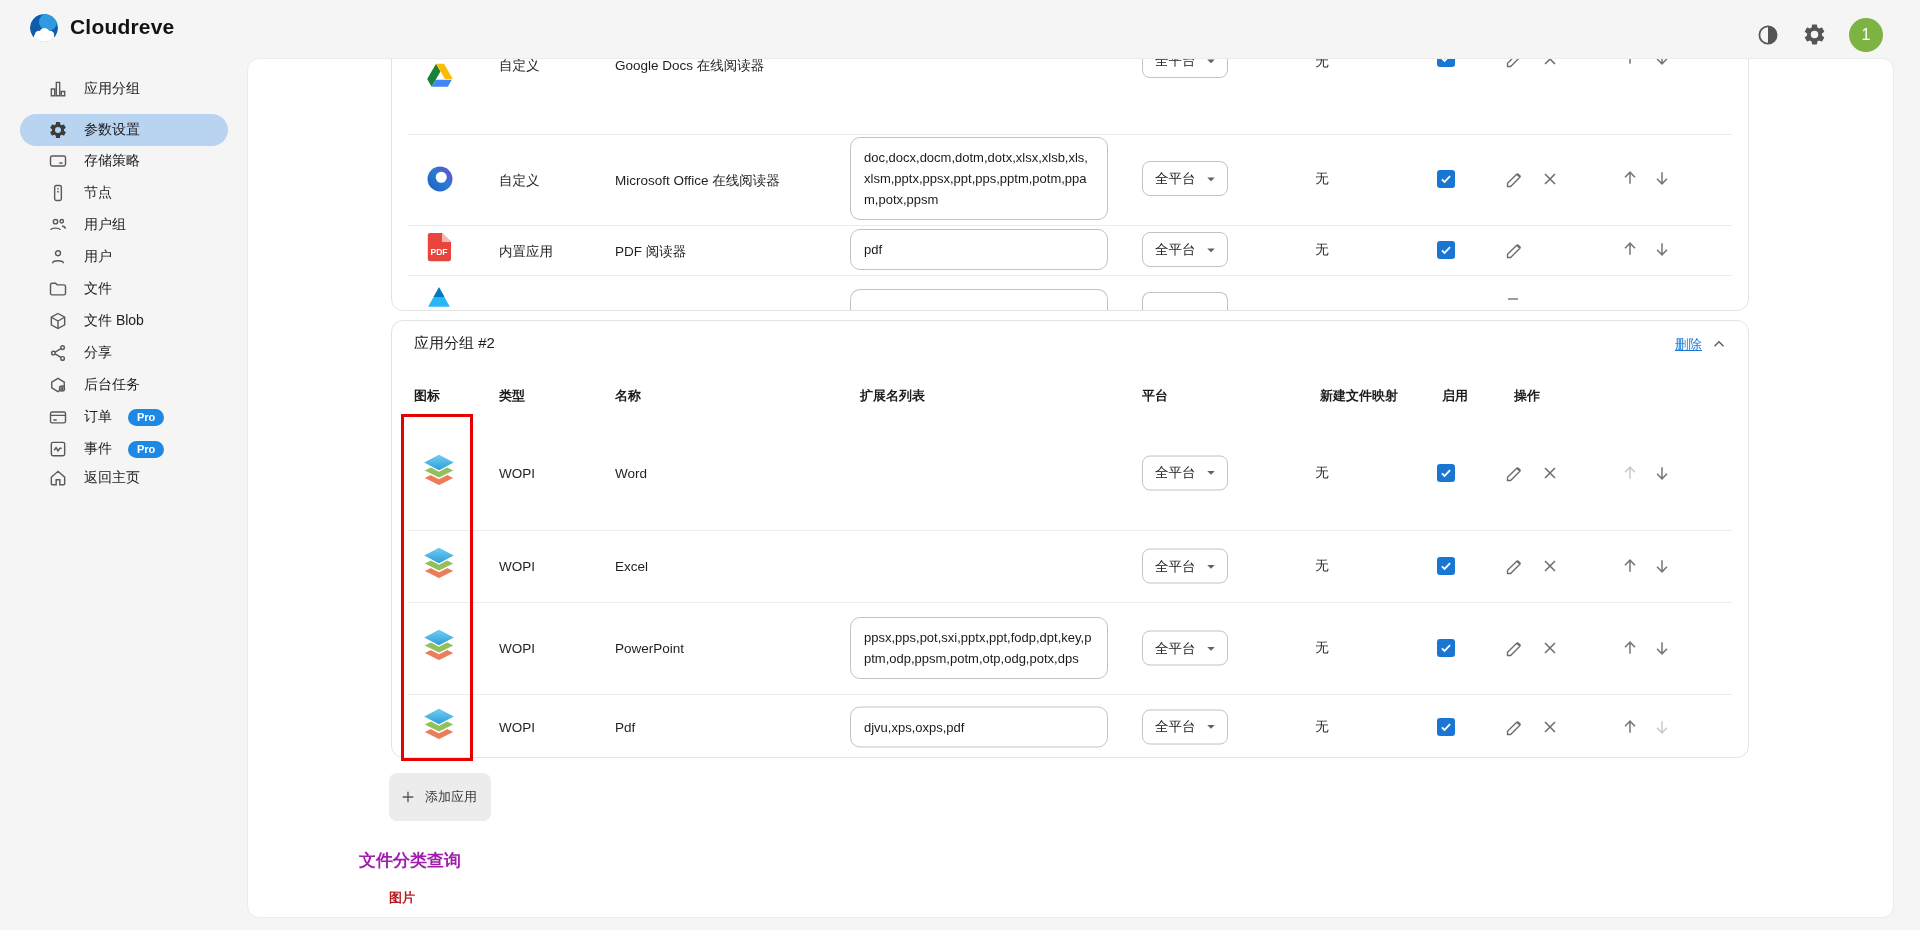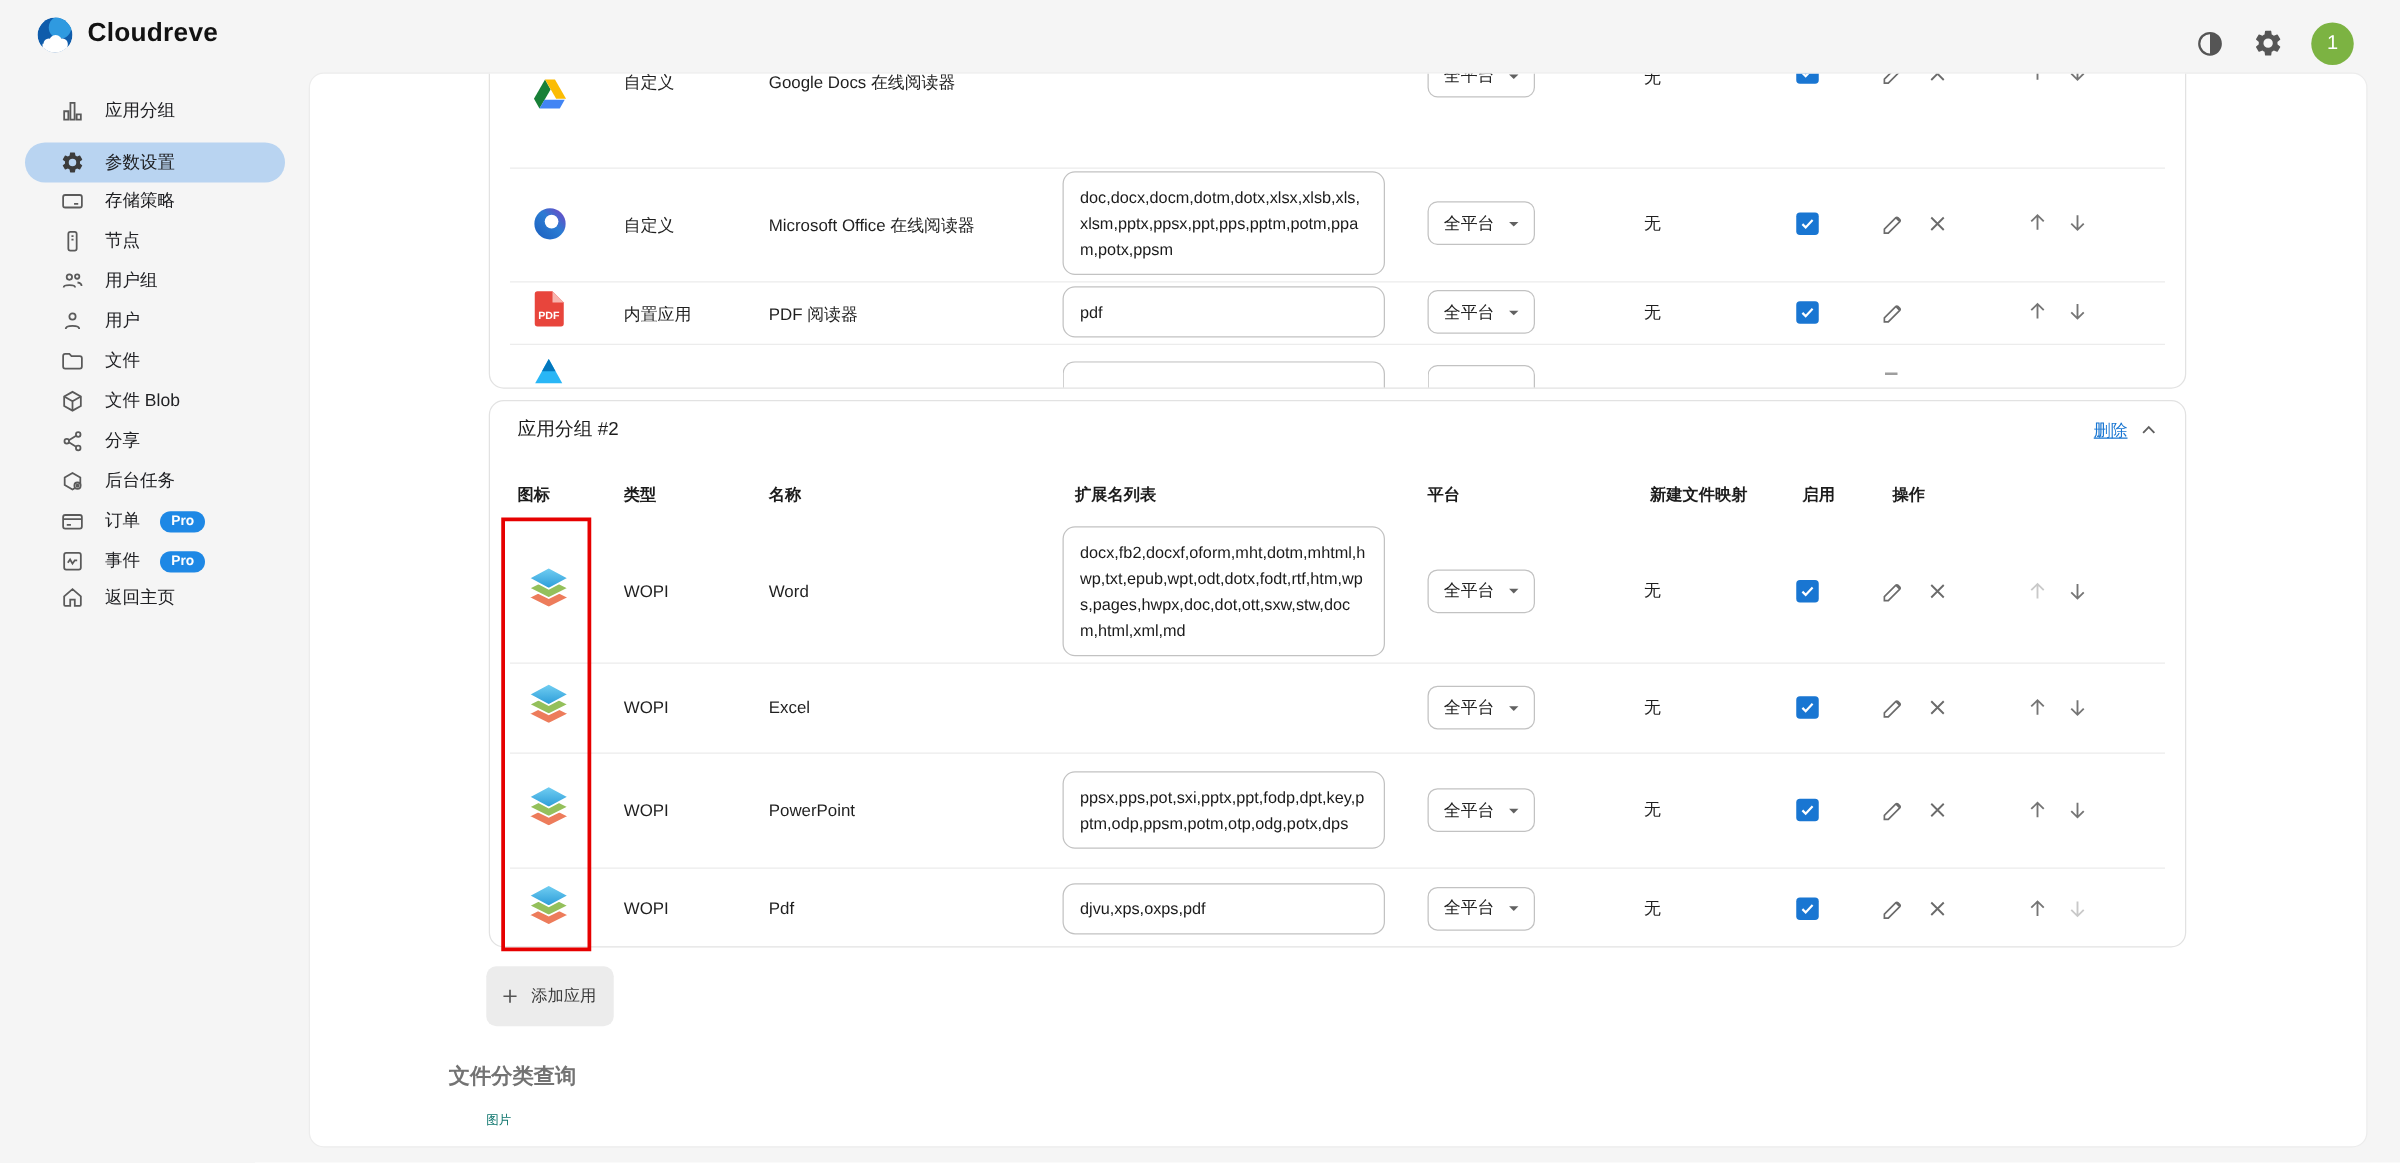--- a/index.html
+++ b/index.html
@@ -39,22 +39,22 @@
           display:flex;align-items:center;justify-content:space-between;padding:0 7px 0 12px;
           font-size:13.5px;color:#222;background:#fff;cursor:pointer;}
   .checkbox{width:18px;height:18px;border-radius:3px;background:#1976d2;display:flex;
             align-items:center;justify-content:center;cursor:pointer;}
   .opicon{width:20px;height:20px;cursor:pointer;display:flex;}
   .link{color:#1976d2;text-decoration:underline;font-size:13.5px;cursor:pointer;white-space:nowrap;}
   .grp-title{font-size:15px;font-weight:500;color:#1c1c1c;white-space:nowrap;}
   .add-btn{height:48px;background:#ececec;border-radius:8px;display:inline-flex;align-items:center;
            gap:8px;padding:0 14px 0 10px;font-size:13px;color:#3a3a3a;cursor:pointer;}
   .red-rect{border:3px solid #e60000;box-sizing:border-box;pointer-events:none;}
-  .h1{font-size:17px;font-weight:bold;color:#737373;}
-  .h2{font-size:10px;font-weight:normal;color:#0f766e;}
+  .h1{font-size:17px;font-weight:bold;color:#a21caf;}
+  .h2{font-size:13px;font-weight:bold;color:#b91c1c;}
 </style>
 </head>
 <body>
 
 <svg width="0" height="0" style="position:absolute">
   <defs>
     <linearGradient id="lay-blue" x1="0" y1="0" x2="0" y2="1">
       <stop offset="0" stop-color="#74d0f3"></stop>
         <stop offset="1" stop-color="#2a9bd8"></stop>
     </linearGradient>
@@ -387,21 +387,20 @@
     <span class="abs hcell" style="left:928px;top:66px;">新建文件映射</span>
     <span class="abs hcell" style="left:1050px;top:66px;">启用</span>
     <span class="abs hcell" style="left:1122px;top:66px;">操作</span>
 
     <div class="abs row" style="top:94px;height:115px;">
       <span class="cell vc" style="left:25px;height:44px;"><svg width="44" height="44" viewBox="0 0 44 44">
             <use href="#wopi-layers"></use>
           </svg></span>
       <span class="cell vc txt" style="left:107px;">WOPI</span>
       <span class="cell vc txt" style="left:223px;">Word</span>
-      <div class="cell vc extbox" style="left:458px;">docx,fb2,docxf,oform,mht,dotm,mhtml,hwp,txt,epub,wpt,odt,dotx,fodt,rtf,htm,wps,pages,hwpx,doc,dot,ott,sxw,stw,docm,html,xml,md</div>
       <div class="cell vc select" style="left:750px;">
         <span>全平台</span>
         <svg width="18" height="18" viewBox="0 0 24 24">
             <path d="M7 10l5 5 5-5z" fill="#616161"></path>
           </svg>
       </div>
       <span class="cell vc txt" style="left:905px;width:50px;text-align:center;">无</span>
       <div class="cell vc checkbox" style="left:1045px;">
         <svg width="14" height="14" viewBox="0 0 24 24">
             <path d="M5 12.5l4.5 4.5L19 7" fill="none" stroke="#fff" stroke-width="3"></path>

